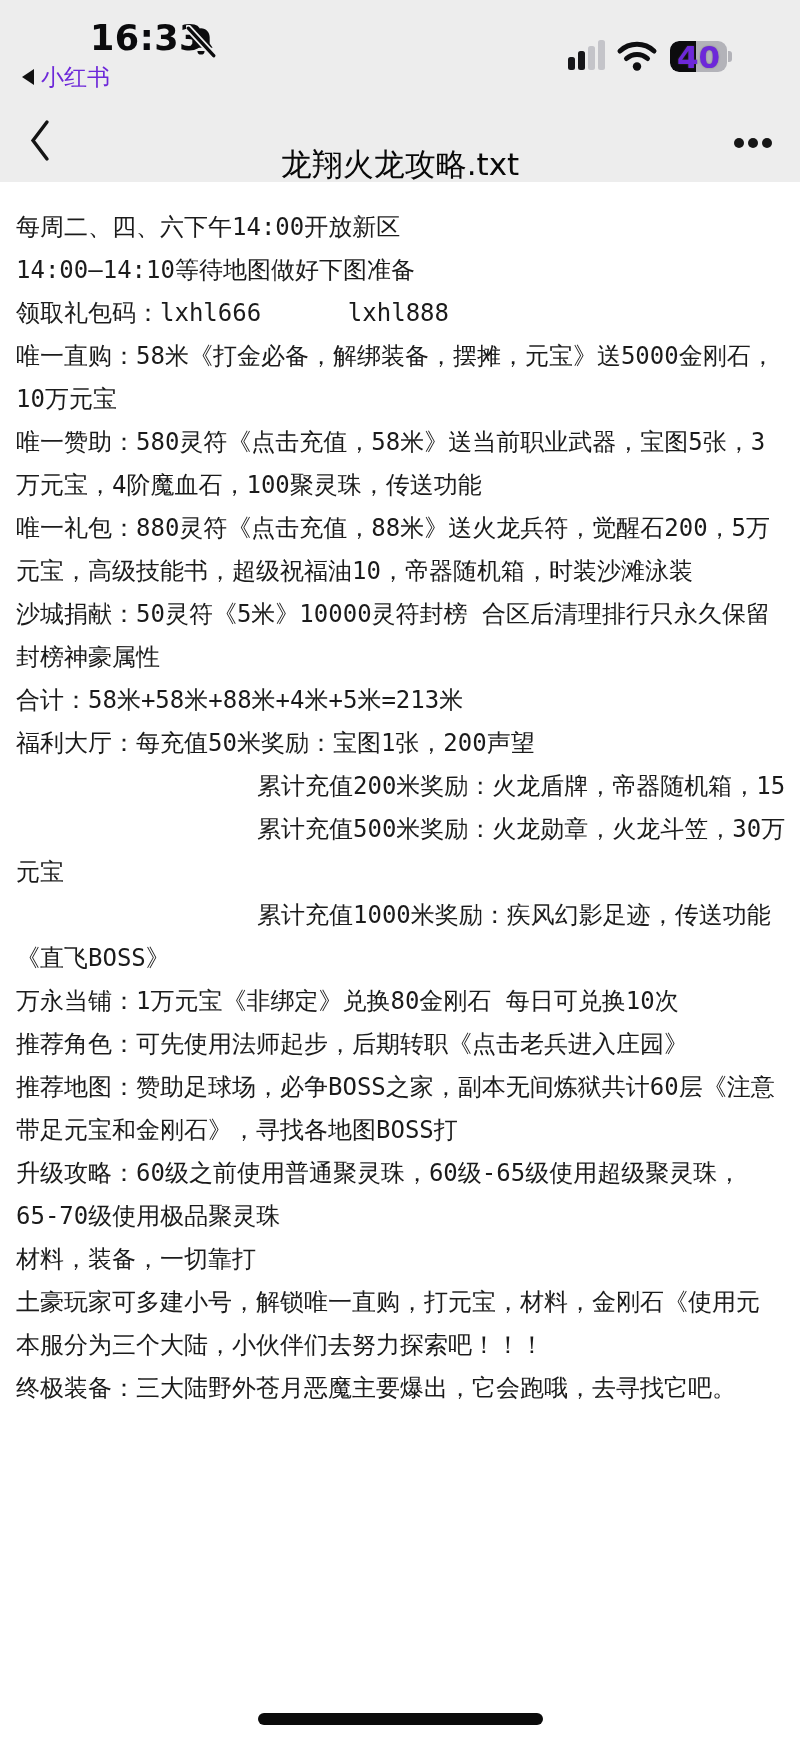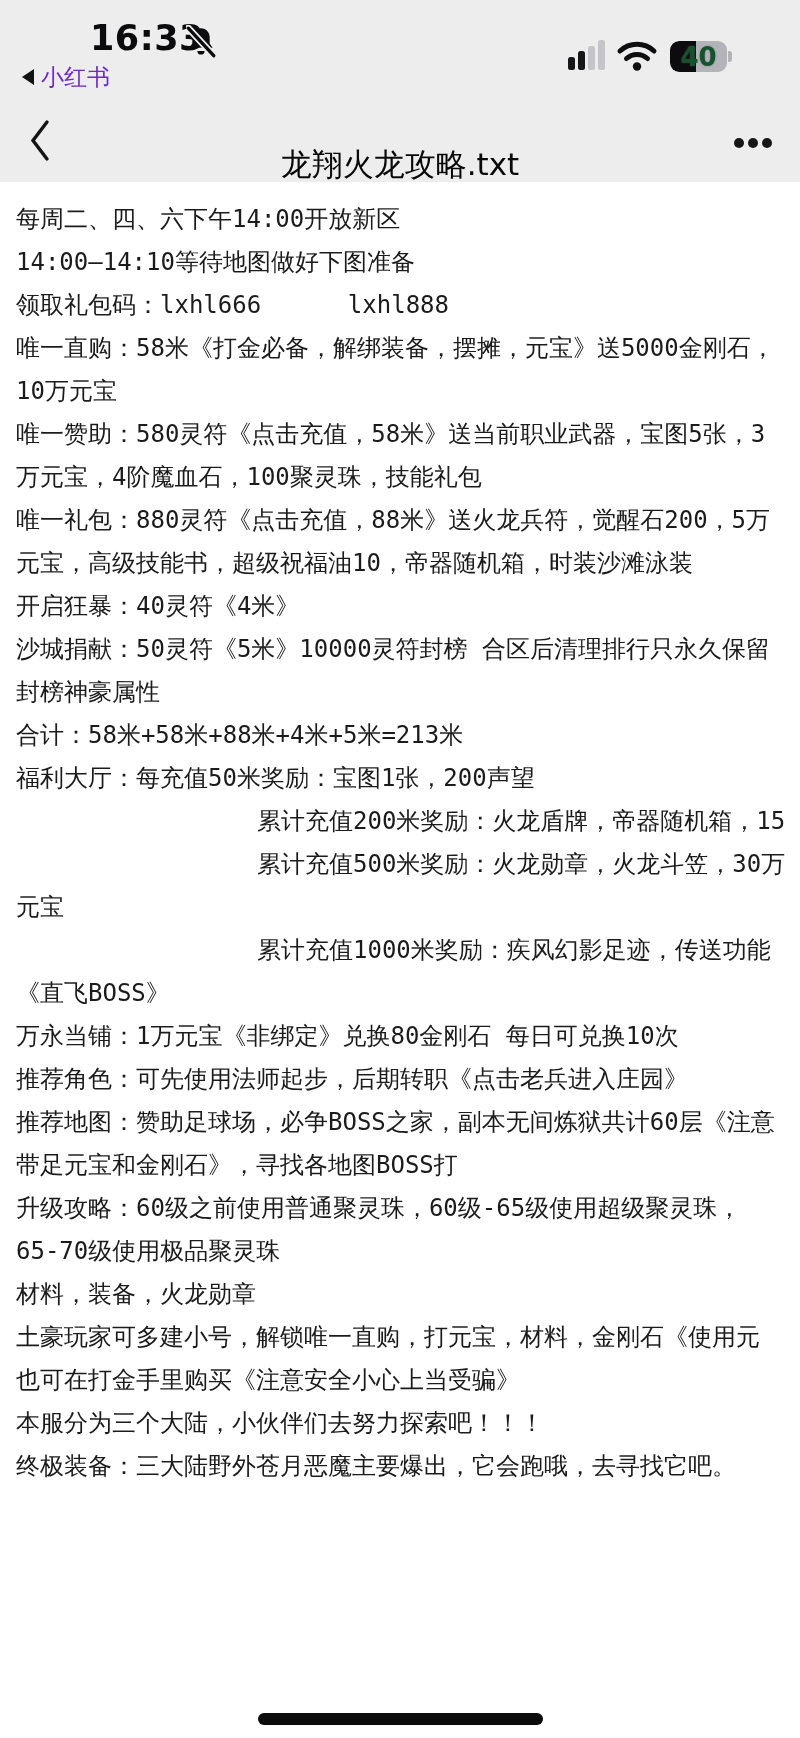--- a/index.html
+++ b/index.html
@@ -75,22 +75,22 @@
   .battery .fill {
     position: absolute; left: 0; top: 0;
     width: 45%; height: 100%;
     background: #0c0c0e;
     border-radius: 9px 0 0 9px;
   }
   .battery .pct {
     position: absolute; left: 0; top: 0;
     width: 57px; height: 31px;
     display: flex; align-items: center; justify-content: center;
-    font-size: 26px; font-weight: 700;
-    color: #14532d;
+    font-size: 31px; font-weight: 700;
+    color: #6d28d9;
     text-shadow: 0 0 2px rgba(90,90,90,0.6);
   }
   .battery .nub {
     position: absolute; right: 0; top: 10px;
     width: 4px; height: 11px;
     border-radius: 0 3px 3px 0;
     background: #b3b3b9;
   }
 
   .nav-bar {
@@ -123,21 +123,21 @@
   }
   .more-btn .dot { width: 10px; height: 10px; border-radius: 50%; background: #161616; }
 
   
   .doc {
     position: absolute;
     left: 0; top: 182px;
     width: 800px;
     height: 1500px;
     background: #ffffff;
-    padding: 16px 10px 0 16px;
+    padding: 24px 10px 0 16px;
     overflow: hidden;
   }
   .doc .line {
     height: 43px;
     line-height: 43px;
     font-size: 24px;
     color: #1b1b1b;
     font-family: "DejaVu Sans Mono", "Liberation Mono", "DejaVu Sans", monospace;
     white-space: pre;
   }
@@ -211,41 +211,39 @@
 
   </div>
 
   <div class="doc">
       <div class="line">每周二、四、六下午14:00开放新区</div>
       <div class="line">14:00—14:10等待地图做好下图准备</div>
       <div class="line">领取礼包码：lxhl666      lxhl888</div>
       <div class="line">唯一直购：58米《打金必备，解绑装备，摆摊，元宝》送5000金刚石，</div>
       <div class="line">10万元宝</div>
       <div class="line">唯一赞助：580灵符《点击充值，58米》送当前职业武器，宝图5张，3</div>
-      <div class="line">万元宝，4阶魔血石，100聚灵珠，技能礼包</div>
+      <div class="line">万元宝，4阶魔血石，100聚灵珠，传送功能</div>
       <div class="line">唯一礼包：880灵符《点击充值，88米》送火龙兵符，觉醒石200，5万</div>
       <div class="line">元宝，高级技能书，超级祝福油10，帝器随机箱，时装沙滩泳装</div>
-      <div class="line">开启狂暴：40灵符《4米》</div>
       <div class="line">沙城捐献：50灵符《5米》10000灵符封榜 合区后清理排行只永久保留</div>
       <div class="line">封榜神豪属性</div>
       <div class="line">合计：58米+58米+88米+4米+5米=213米</div>
       <div class="line">福利大厅：每充值50米奖励：宝图1张，200声望</div>
       <div class="line indent">累计充值200米奖励：火龙盾牌，帝器随机箱，15</div>
       <div class="line indent">累计充值500米奖励：火龙勋章，火龙斗笠，30万</div>
       <div class="line">元宝</div>
       <div class="line indent">累计充值1000米奖励：疾风幻影足迹，传送功能</div>
       <div class="line">《直飞BOSS》</div>
       <div class="line">万永当铺：1万元宝《非绑定》兑换80金刚石 每日可兑换10次</div>
       <div class="line">推荐角色：可先使用法师起步，后期转职《点击老兵进入庄园》</div>
       <div class="line">推荐地图：赞助足球场，必争BOSS之家，副本无间炼狱共计60层《注意</div>
       <div class="line">带足元宝和金刚石》，寻找各地图BOSS打</div>
       <div class="line">升级攻略：60级之前使用普通聚灵珠，60级-65级使用超级聚灵珠，</div>
       <div class="line">65-70级使用极品聚灵珠</div>
-      <div class="line">材料，装备，火龙勋章</div>
+      <div class="line">材料，装备，一切靠打</div>
       <div class="line">土豪玩家可多建小号，解锁唯一直购，打元宝，材料，金刚石《使用元</div>
-      <div class="line">也可在打金手里购买《注意安全小心上当受骗》</div>
       <div class="line">本服分为三个大陆，小伙伴们去努力探索吧！！！</div>
       <div class="line">终极装备：三大陆野外苍月恶魔主要爆出，它会跑哦，去寻找它吧。</div>
     </div>
 
   <div class="home-indicator"></div>
 
 </div>
 
 </body></html>

